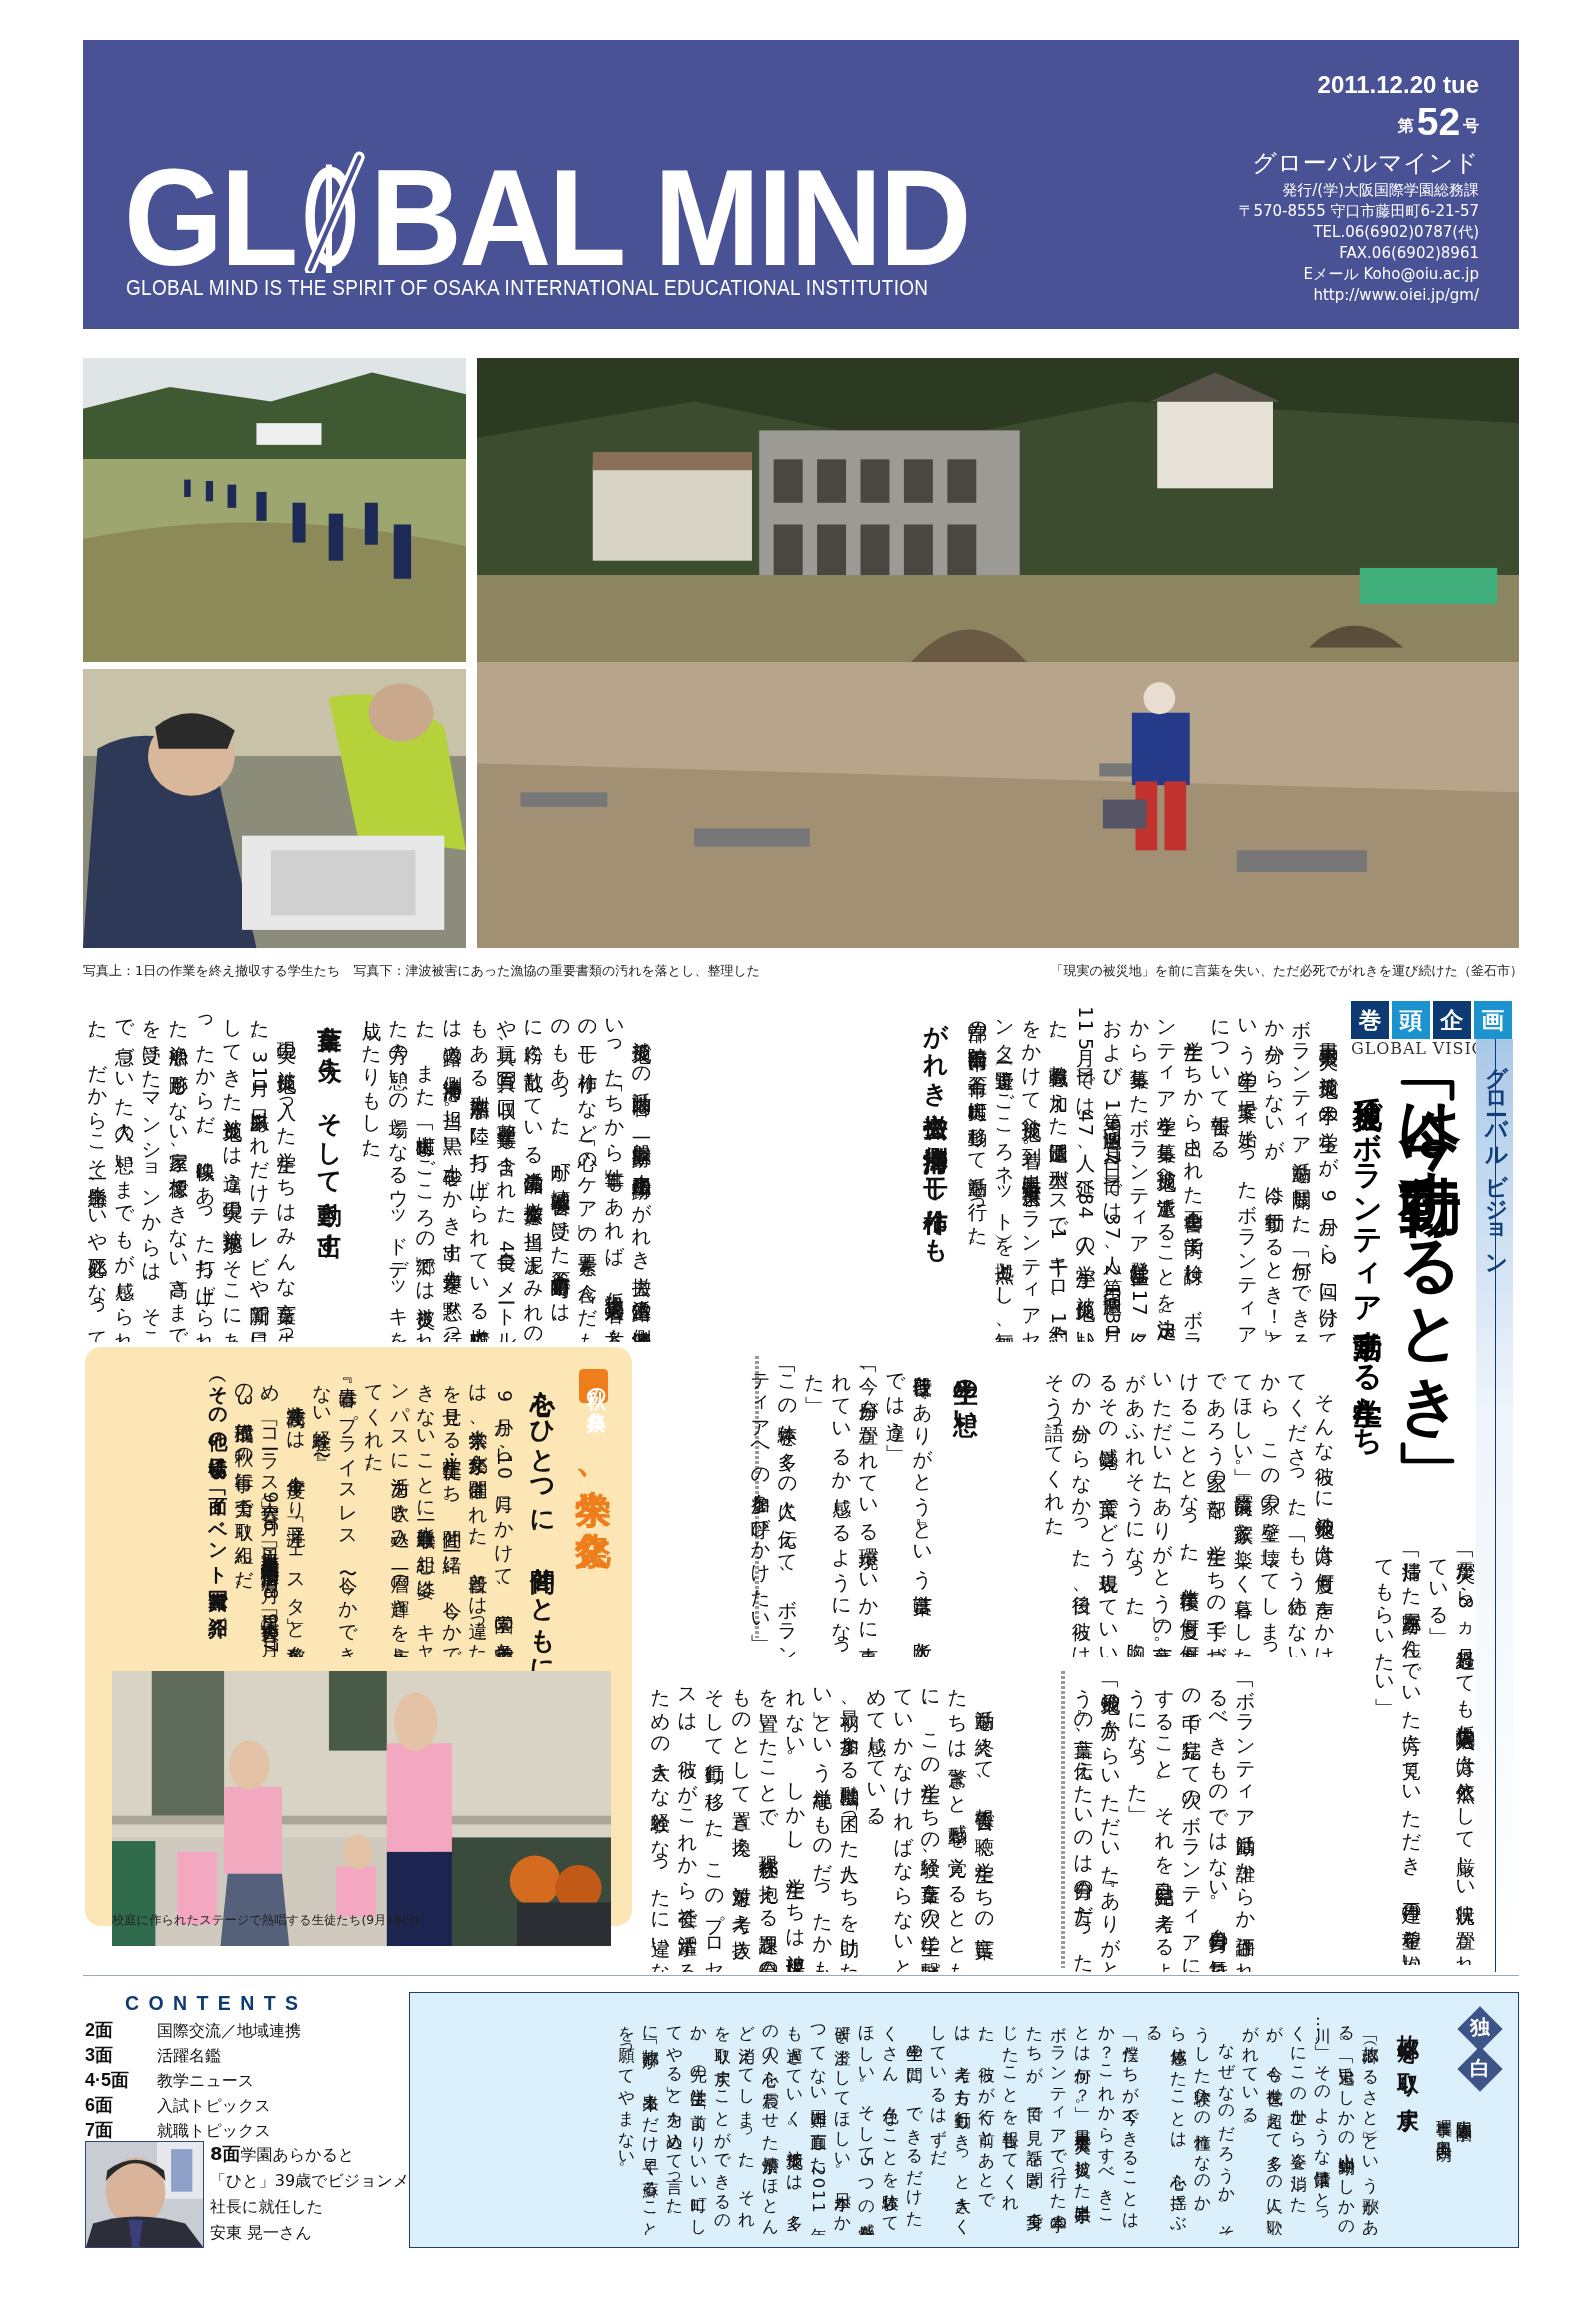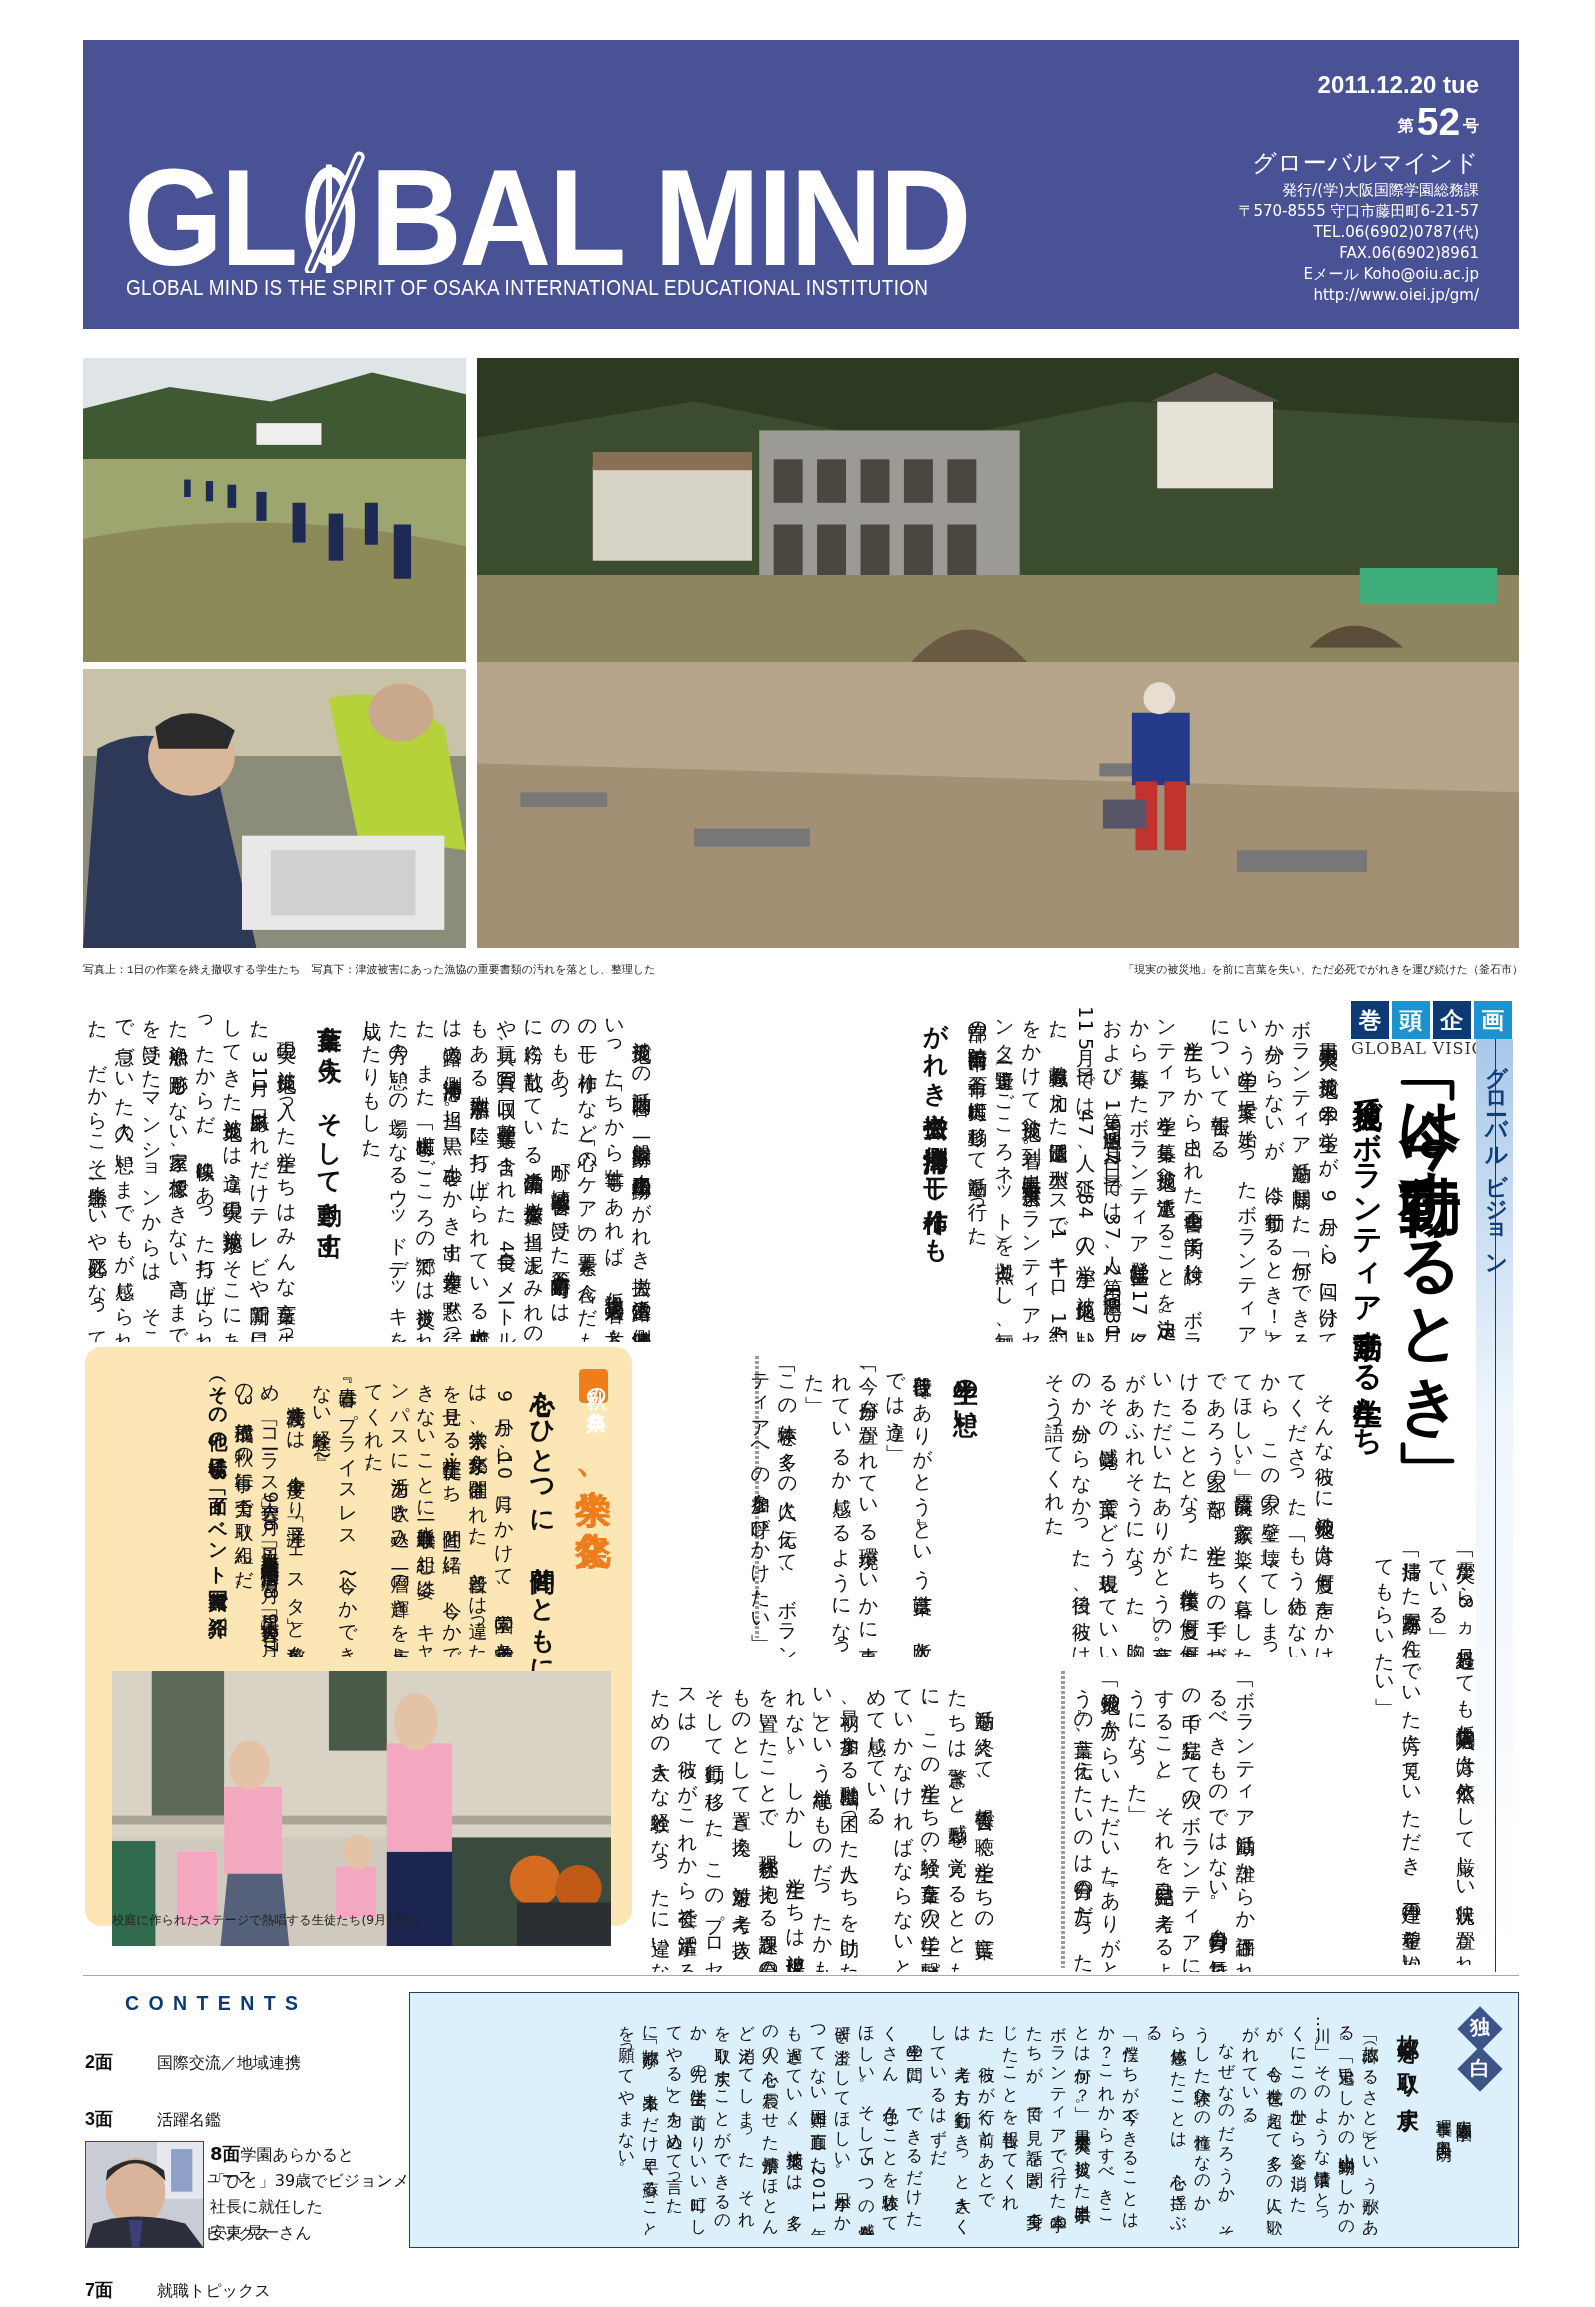--- a/index.html
+++ b/index.html
@@ -18,21 +18,21 @@
   .issue-no .num { font-family: Liberation Sans, sans-serif; font-size: 39px; vertical-align: -4.3px; padding: 0 2.9px; }
   .paper-kana { font-size: 24px; line-height: 33px; letter-spacing: 0.7px; }
   .pub-line { font-size: 15px; line-height: 21px; white-space: nowrap; }
 
   
   .photo { position: absolute; overflow: hidden; }
   .photo svg { display: block; width: 100%; height: 100%; }
   .photo-top-left { left: 83px; top: 358px; width: 383px; height: 304px; }
   .photo-bottom-left { left: 83px; top: 669px; width: 383px; height: 279px; }
   .photo-main { left: 477px; top: 358px; width: 1042px; height: 590px; }
-  .caption { position: absolute; font-size: 11px; color: #222; white-space: nowrap; font-family: Liberation Mono, monospace; }
+  .caption { position: absolute; font-size: 13px; color: #222; white-space: nowrap; }
   .caption-left { left: 83px; top: 962px; }
   .caption-right { right: 72px; top: 962px; margin-left: 8px; }
 
   
   .vt { writing-mode: vertical-rl; text-orientation: upright; font-family: "DejaVu Sans", sans-serif; }
   .body-col { position: absolute; writing-mode: vertical-rl; font-size: 19.5px; line-height: 27px; letter-spacing: 1.2px; color: #111; text-align: justify; }
   .body-col p { text-indent: 1em; }
   .body-col p.noindent { text-indent: 0; }
   .sub-head { font-weight: 700; font-size: 24.6px; letter-spacing: 1.4px; line-height: 32px; margin: 0 13px; }
 
@@ -56,21 +56,21 @@
   .fest-title { position: absolute; left: 574px; top: 1461px; color: #ee7d1b; font-weight: 700; font-size: 36px; line-height: 39px; letter-spacing: 1.4px; }
   .fest-head { position: absolute; left: 527px; top: 1371px; font-weight: 700; font-size: 25px; line-height: 30px; letter-spacing: 1.4px; }
   .fest-photo { left: 112px; top: 1671px; width: 499px; height: 275px; }
   .fest-caption { position: absolute; left: 112px; top: 1912px; font-size: 12.3px; color: #222; }
 
   .h-rule { position: absolute; height: 1.4px; background: #0d3a73; }
 
   
   .contents-title { position: absolute; left: 87px; top: 1992px; font-family: "Liberation Sans", sans-serif; font-size: 19.5px; color: #0d3a73; letter-spacing: 9.4px; font-weight: 700; margin-left: 38px; }
   .contents-list { position: absolute; left: 85px; top: 2018px; }
-  .contents-item { display: flex; font-size: 16px; line-height: 25px; white-space: nowrap; margin-top: 32px; }
+  .contents-item { display: flex; font-size: 16px; line-height: 25px; white-space: nowrap; }
   .contents-item .pg { font-weight: 700; font-size: 18px; width: 72px; font-family: "Liberation Sans", "DejaVu Sans", sans-serif; }
   .contents-photo { left: 85px; top: 2141px; width: 119px; height: 107px; border: 0.7px solid #2c4a7a; }
   .contents-8 { position: absolute; left: 210px; top: 2141px; font-size: 16px; line-height: 26px; }
   .contents-8 .pg { font-weight: 700; font-size: 18px; margin-right: 0; }
 
   
   .mono-box { position: absolute; left: 409px; top: 1992px; width: 1110px; height: 256px; background: #dcf0fb; border: 1.4px solid #1f3f66; }
   .mono-diamond { position: absolute; width: 32px; height: 32px; background: #3d5489; transform: rotate(45deg); }
   .mono-diamond-text { position: absolute; color: #fff; font-weight: 700; font-size: 20px; width: 32px; text-align: center; }
   .mono-title { position: absolute; left: 1284px; top: 2018px; font-family: "DejaVu Serif", serif; font-weight: 700; font-size: 22px; letter-spacing: 4.3px; line-height: 26px; }

